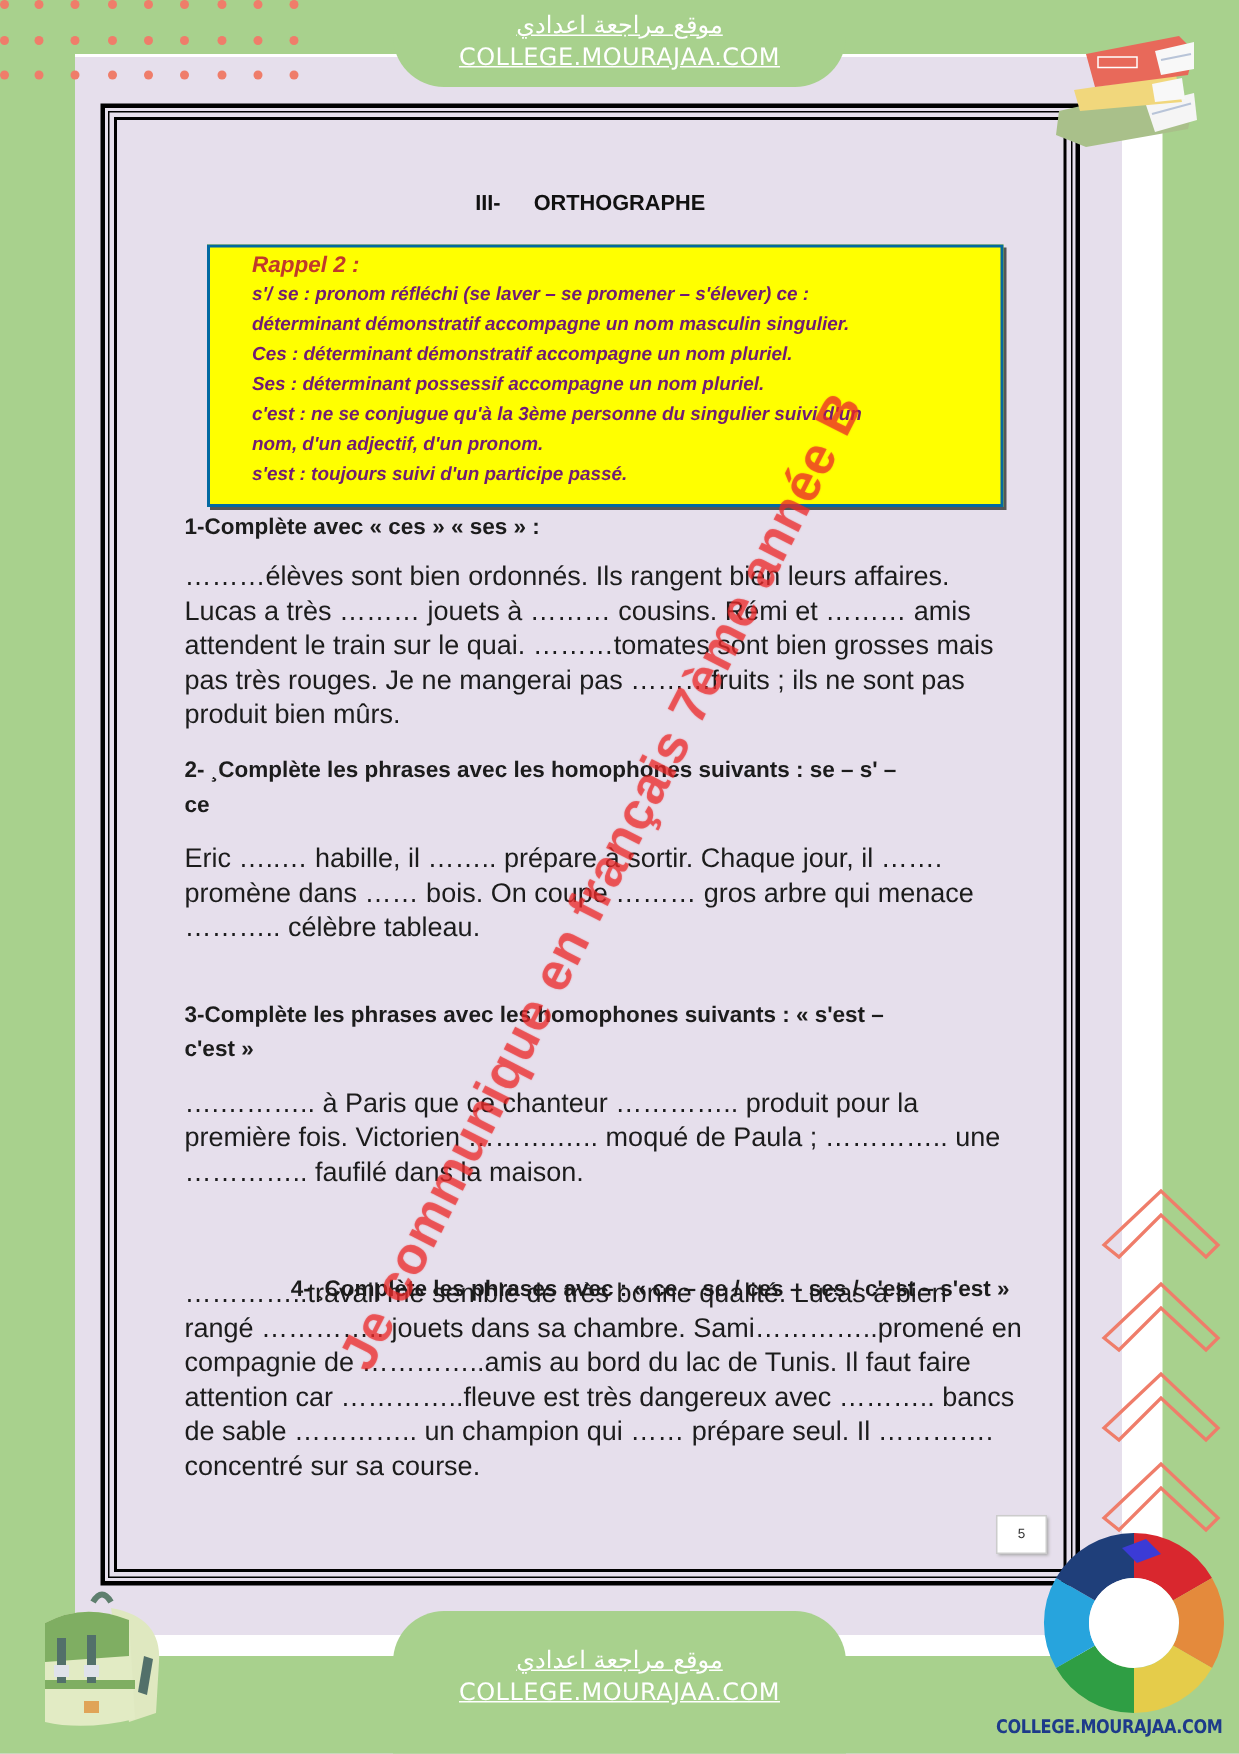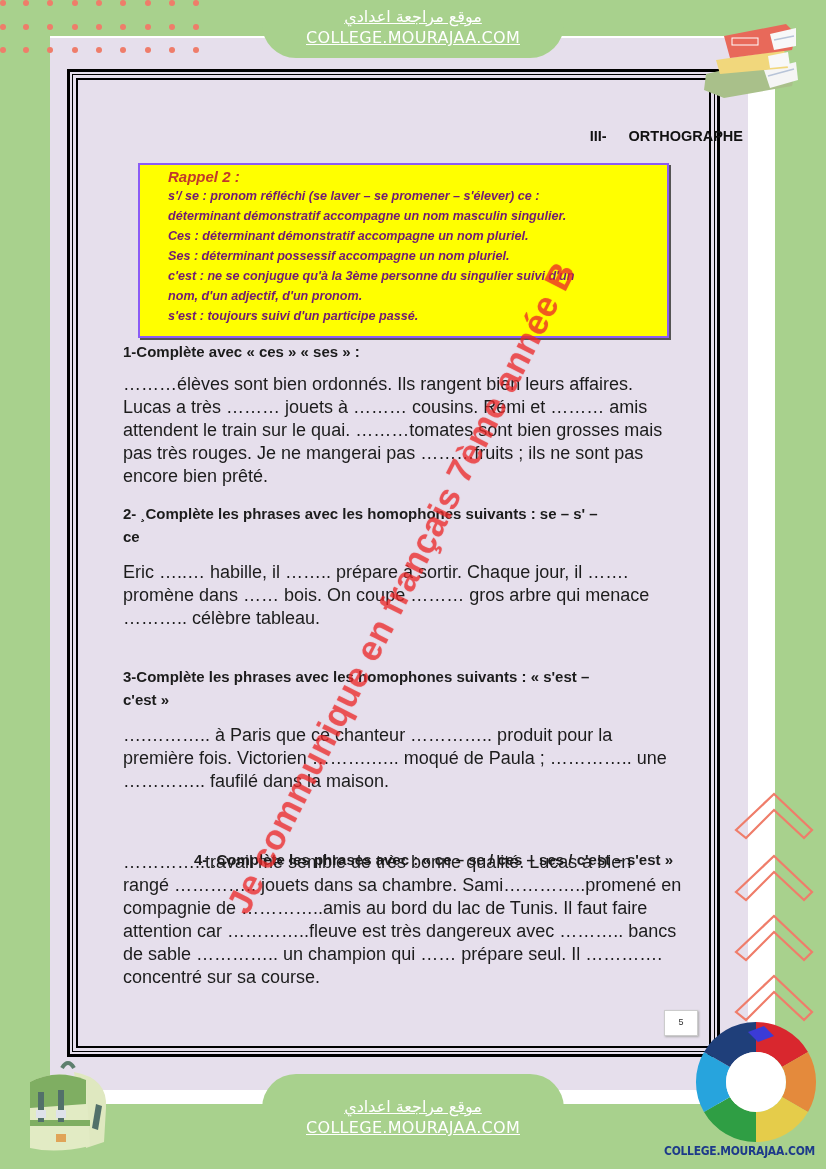--- a/index.html
+++ b/index.html
@@ -38,27 +38,27 @@
     position:absolute; left:262px; top:1074px; width:302px; height:100px;
     background:#a8d18d; border-radius:34px 34px 0 0;
     color:#fff; text-align:center;
   }
   .banner-ar { font-family:"DejaVu Sans", sans-serif; font-size:16px; text-decoration:underline; line-height:22px; direction:rtl; }
   .banner-en { font-family:"DejaVu Sans", sans-serif; font-size:16px; text-decoration:underline; letter-spacing:0.3px; line-height:20px; }
   .banner-top .banner-ar { margin-top:12px; }
   .banner-bottom .banner-ar { margin-top:22px; }
 
   .section-title {
-    position:absolute; left:76px; top:128px; width:635px; text-align:right;
-    font-weight:bold; font-size:14.5px; color:#111;margin-left:32px;
+    position:absolute; left:76px; top:128px; width:635px; text-align:center;
+    font-weight:bold; font-size:14.5px; color:#111;
   }
   .section-title .num { margin-right:22px; }
   .rappel {
     position:absolute; left:138px; top:163px; width:531px; height:175px;
-    background:#ffff00; border:2px solid #8b5cf6; box-sizing:border-box;
+    background:#ffff00; border:2px solid #0369a1; box-sizing:border-box;
     box-shadow:2px 2px 0 #555;
     padding:2px 10px 0 28px;
   }
   .rappel-title { color:#c0392b; font-style:italic; font-weight:bold; font-size:15px; line-height:19px; }
   .rappel-line { color:#701a75; font-style:italic; font-weight:bold; font-size:12.6px; line-height:20px; white-space:nowrap; }
 
   .content { position:absolute; left:123px; top:340px; width:550px; color:#1c1c1c; }
   .q-title { font-weight:bold; font-size:15px; line-height:23px; }
   .q-body { font-weight:normal; font-size:18px; line-height:23px; }
   .q1-title { position:absolute; top:0; }
@@ -175,21 +175,21 @@
 
 <div class="content">
   <div class="q-title q1-title">
     <span class="line">1-Complète avec « ces » « ses » :</span>
   </div>
   <div class="q-body q1-body">
     <span class="line">………élèves sont bien ordonnés. Ils rangent bien leurs affaires.</span>
     <span class="line">Lucas a très ……… jouets à ……… cousins. Rémi et ……… amis</span>
     <span class="line">attendent le train sur le quai. ………tomates sont bien grosses mais</span>
     <span class="line">pas très rouges. Je ne mangerai pas ………fruits ; ils ne sont pas</span>
-    <span class="line">encore bien prêté.</span>
+    <span class="line">produit bien mûrs.</span>
   </div>
 
   <div class="q-title q2-title">
     <span class="line">2- ¸Complète les phrases avec les homophones suivants : se – s' –</span>
     <span class="line">ce</span>
   </div>
   <div class="q-body q2-body">
     <span class="line">Eric …..… habille, il …….. prépare  à sortir. Chaque jour, il …….</span>
     <span class="line">promène  dans …… bois. On coupe ……… gros arbre qui menace</span>
     <span class="line">……….. célèbre  tableau.</span>

